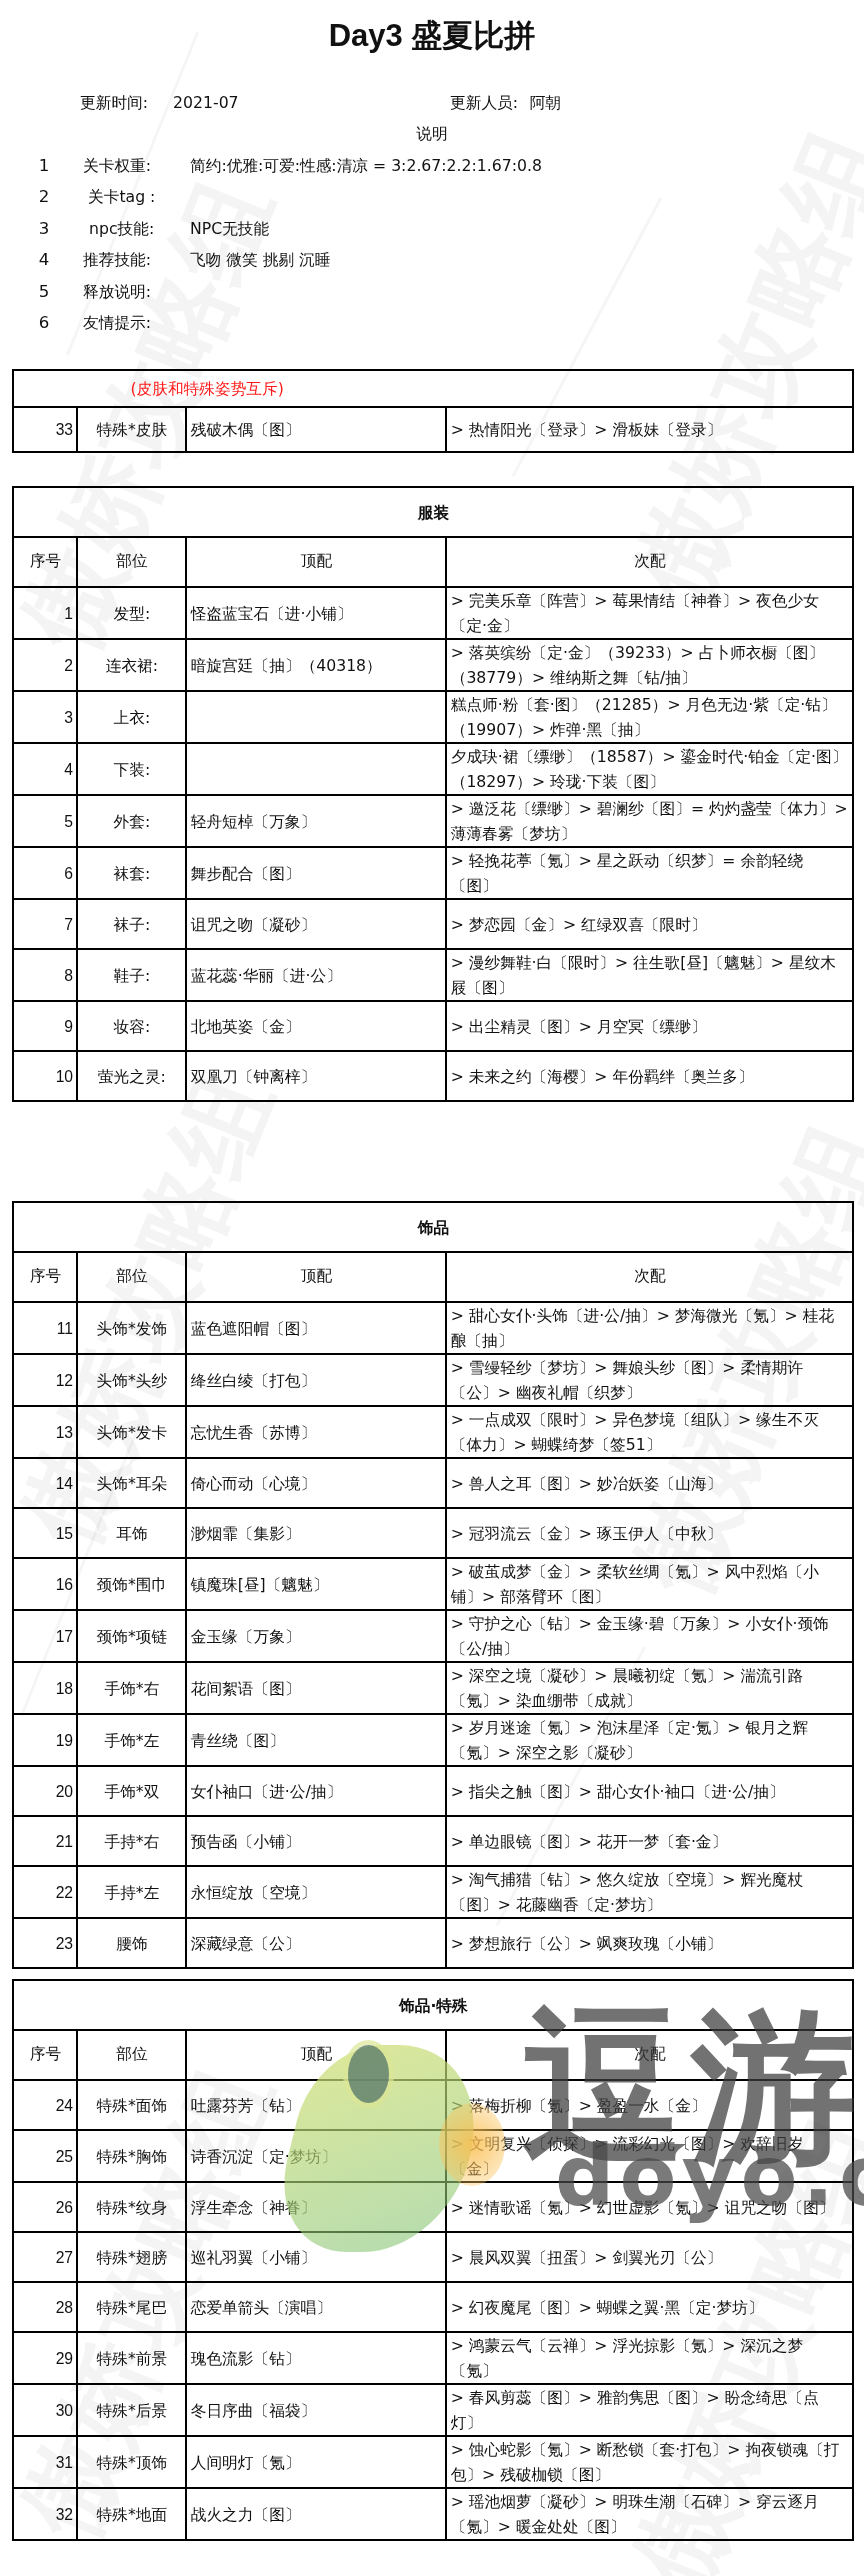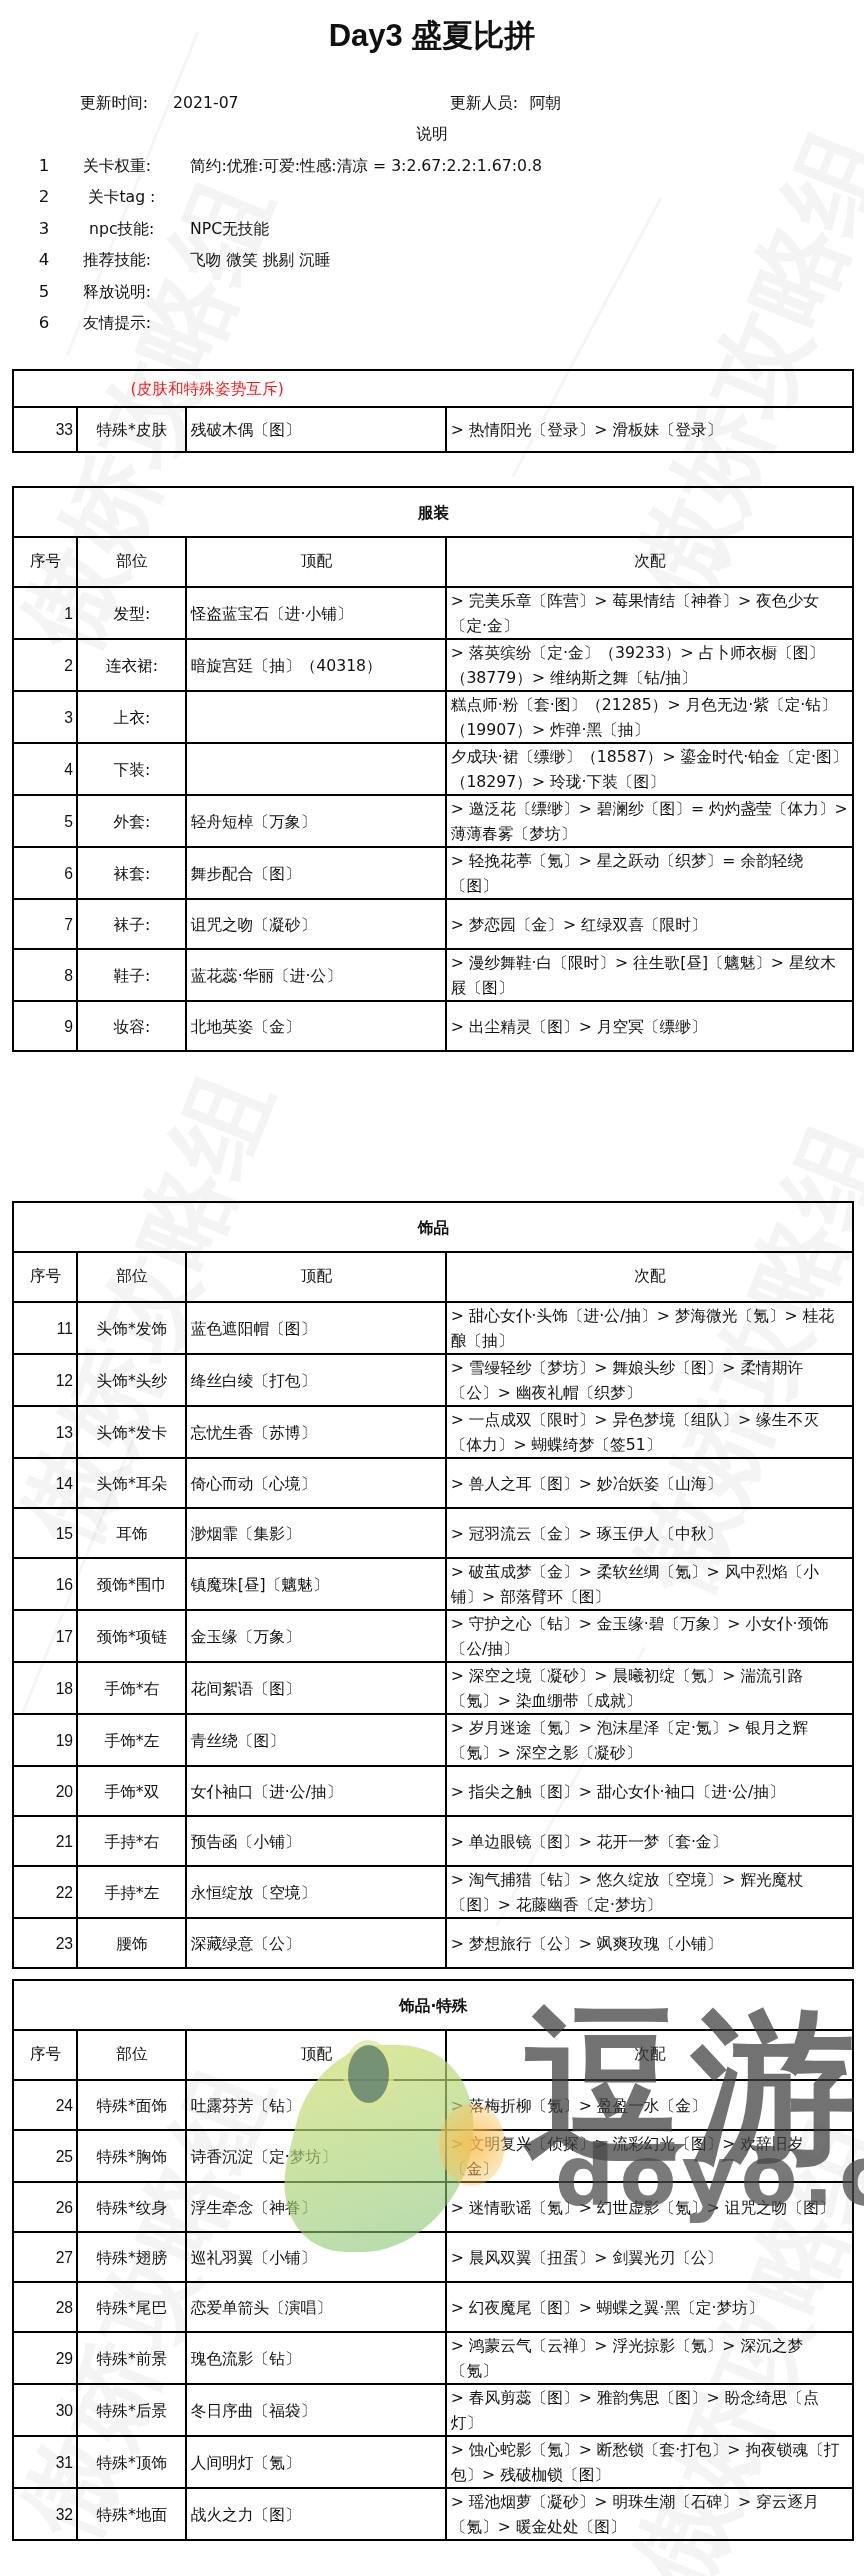--- a/index.html
+++ b/index.html
@@ -225,20 +225,26 @@
           <td class="part">鞋子:</td>
           <td class="top">蓝花蕊·华丽〔进·公〕</td>
           <td class="sub">&gt; 漫纱舞鞋·白〔限时〕&gt; 往生歌[昼]〔魑魅〕&gt; 星纹木屐〔图〕</td>
         </tr>
     <tr class="row">
           <td class="seq">9</td>
           <td class="part">妆容:</td>
           <td class="top">北地英姿〔金〕</td>
           <td class="sub">&gt; 出尘精灵〔图〕&gt; 月空冥〔缥缈〕</td>
         </tr>
+    <tr class="row">
+          <td class="seq">10</td>
+          <td class="part">萤光之灵:</td>
+          <td class="top">双凰刀〔钟离梓〕</td>
+          <td class="sub">&gt; 未来之约〔海樱〕&gt; 年份羁绊〔奥兰多〕</td>
+        </tr>
   </tbody>
     </table>
 
   <table class="grid" style="top:1201px;">
     <colgroup>
         <col class="c1">
         <col class="c2">
         <col class="c3">
         <col class="c4">
       </colgroup>

